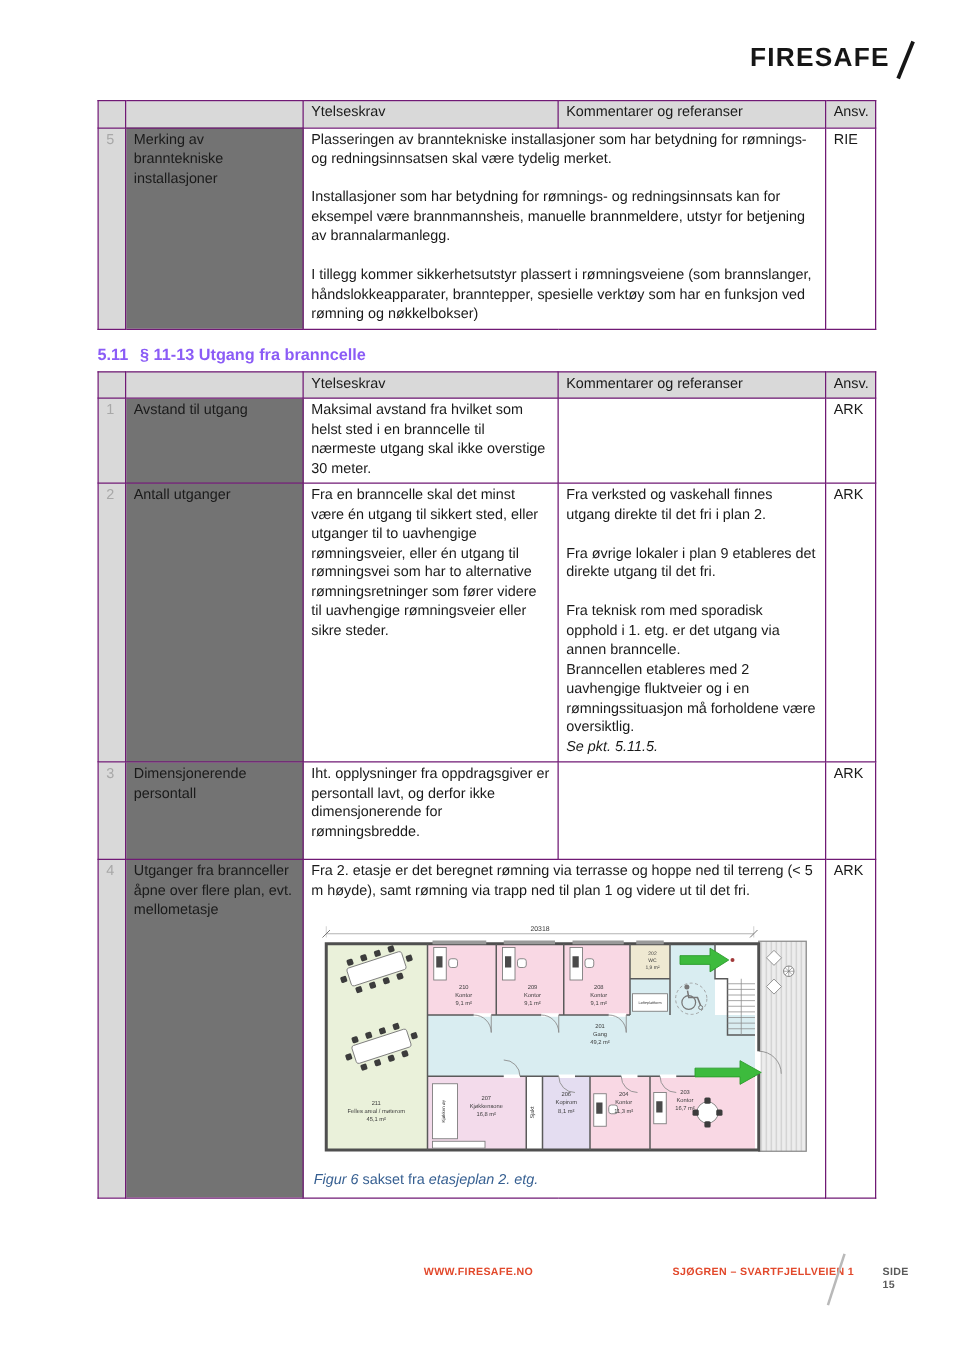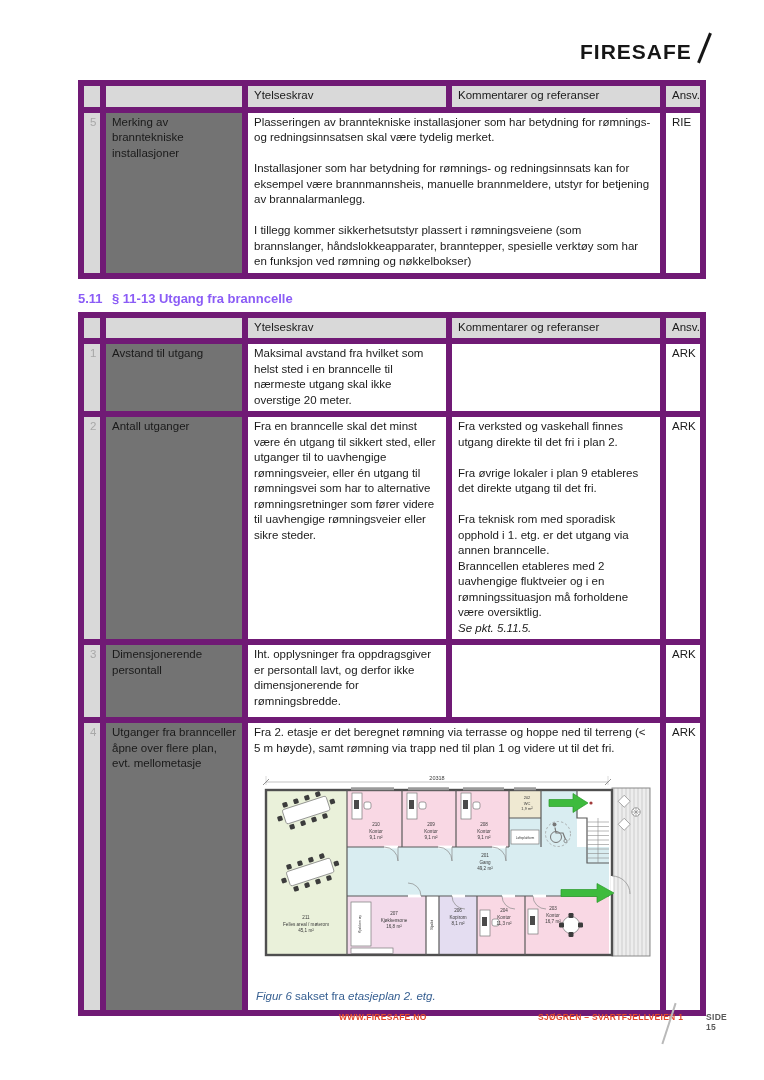--- a/index.html
+++ b/index.html
@@ -1,46 +1,46 @@
 <!DOCTYPE html>
 <html><head>
 <meta charset="utf-8">
 <style>
   html,body{margin:0;padding:0;background:#fff;}
   .page{position:relative;width:764px;height:1080px;background:#fff;overflow:hidden;
         font-family:"Liberation Sans",sans-serif;color:#1a1a1a;}
 
   
-  .logo{position:absolute;top:30px;left:580px;display:flex;align-items:flex-end;}
+  .logo{position:absolute;top:30px;left:600px;display:flex;align-items:center;}
   .logo-text{font-weight:bold;font-size:21px;letter-spacing:1px;color:#161616;}
   .logo-slash{display:inline-block;width:3px;height:32px;background:#161616;
               transform:rotate(22deg);margin-left:11px;margin-top:2px;}
 
   
   .content{position:absolute;left:78px;top:80px;width:622px;}
 
   table.req{border-collapse:collapse;width:622px;table-layout:fixed;
             font-size:11.5px;line-height:15.5px;}
-  table.req th, table.req td{border:6px solid #701a75;vertical-align:top;
+  table.req th, table.req td{border:1px solid #701a75;vertical-align:top;
             padding:2px 6px 3px 6px;text-align:left;font-weight:normal;}
   table.req th{background:#d9d9d9;height:15px;}
   td.cell-num{background:#d9d9d9;color:#a8a8a8;padding-left:5px;}
   td.cell-topic{background:#737373;}
   td.cell-ansv{text-align:center;padding-left:2px;padding-right:2px;}
   td p{margin:0 0 15.5px 0;white-space:pre-line;}
   td p:last-child{margin-bottom:0;}
   td p.note{font-style:italic;}
 
   .section-heading{margin:12px 0 6px 0;font-size:13px;font-weight:bold;color:#8b5cf6;}
   .section-heading .sec-num{display:inline-block;width:34px;}
 
   
   .figure-wrap{margin:14px 0 2px 2px;}
   .plan text{font-family:"Liberation Sans",sans-serif;fill:#3a3a3a;}
-  .caption{margin-top:23px;color:#365f91;font-size:11.5px;}
+  .caption{margin-top:5px;color:#365f91;font-size:11.5px;}
   .caption .it{font-style:italic;}
 
   
   .footer{position:absolute;top:1012px;left:0;width:692px;height:50px;
           font-size:8.5px;font-weight:bold;letter-spacing:.3px;}
   .footer .site{position:absolute;left:339px;color:#e2492c;}
   .footer .project{position:absolute;left:538px;color:#e2492c;}
   .footer .slash{position:absolute;left:668px;top:-10px;width:1.5px;height:43px;
                  background:#b9b9b9;transform:rotate(18deg);}
   .footer .pagenum{position:absolute;left:706px;color:#5a5a5a;}
@@ -115,21 +115,21 @@
           <th>Ytelseskrav</th>
           <th>Kommentarer og referanser</th>
           <th>Ansv.</th>
         </tr>
       </thead>
       <tbody>
         <tr style="height:61px;">
           <td class="cell-num">1</td>
           <td class="cell-topic">Avstand til utgang</td>
           <td>
-              <p>Maksimal avstand fra hvilket som helst sted i en branncelle til nærmeste utgang skal ikke overstige 20 meter.</p>
+              <p>Maksimal avstand fra hvilket som helst sted i en branncelle til nærmeste utgang skal ikke overstige 30 meter.</p>
             </td>
           <td></td>
           <td class="cell-ansv">ARK</td>
         </tr>
         <tr style="height:218px;">
           <td class="cell-num">2</td>
           <td class="cell-topic">Antall utganger</td>
           <td>
               <p>Fra en branncelle skal det minst være én utgang til sikkert sted, eller utganger til to uavhengige rømningsveier, eller én utgang til rømningsvei som har to alternative rømningsretninger som fører videre til uavhengige rømningsveier eller sikre steder.</p>
             </td>

